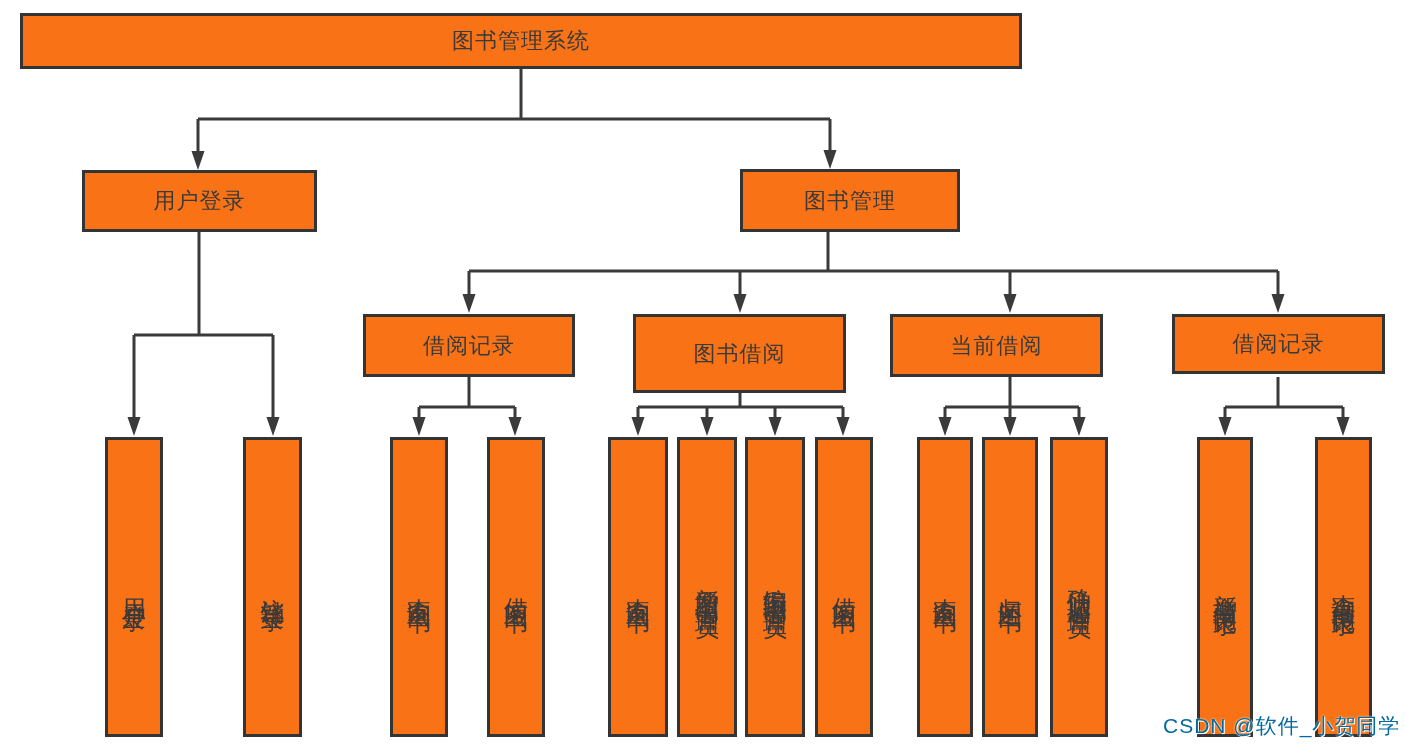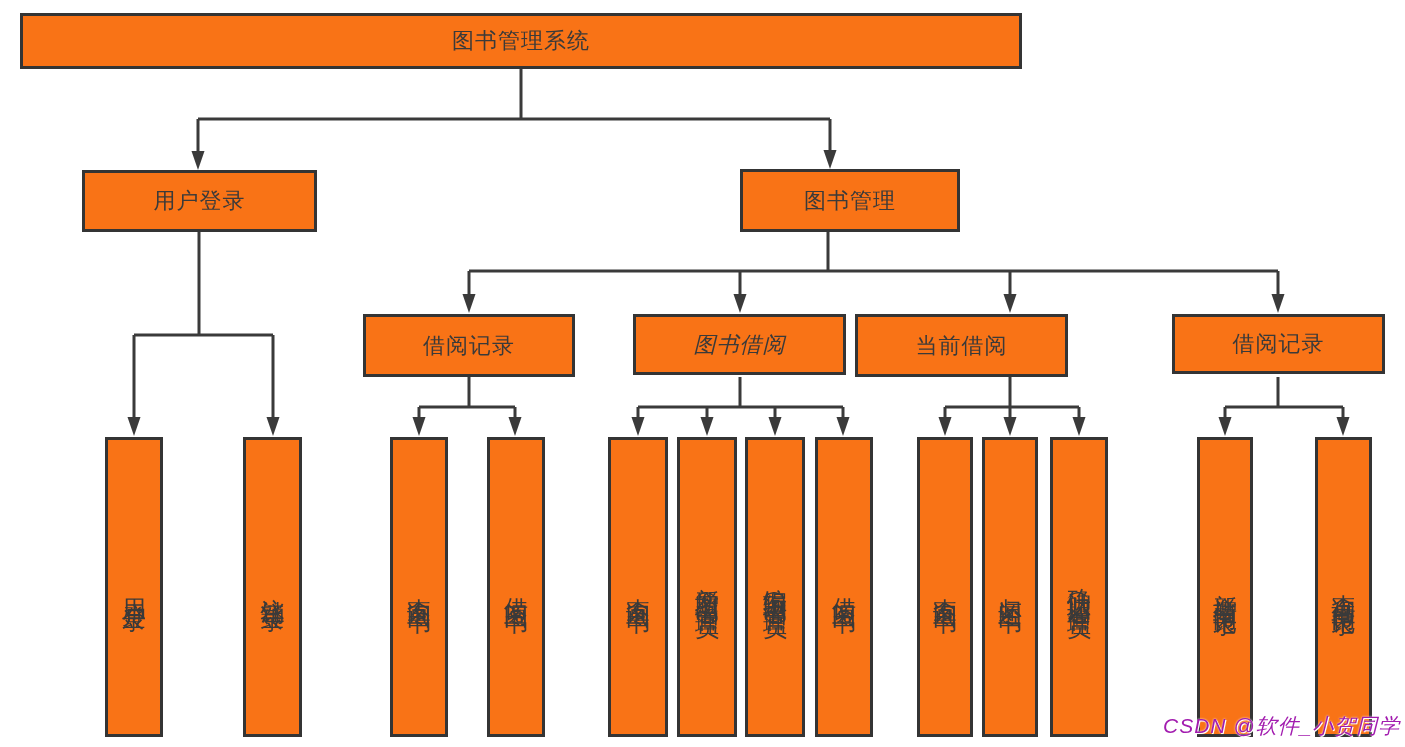--- a/index.html
+++ b/index.html
@@ -48,24 +48,23 @@
     white-space: nowrap;
     color: #3a3a3a;
   }
   #watermark {
     position: absolute;
     left: 1163px;
     top: 712px;
     z-index: 3;
     font-size: 21px;
     letter-spacing: 1px;
-    color: #a21caf;
+    color: #0369a1;
     text-shadow: 0 0 2px #ffffff, 1px 1px 0 #ffffff;
     white-space: nowrap;
-    font-style: italic;
   }
 </style>
 </head>
 <body>
 
 <div id="stage">
 
   <svg id="wires" viewBox="0 0 1405 747" xmlns="http://www.w3.org/2000/svg">
     <g stroke="#3a3a3a" stroke-width="3" fill="none">
 
@@ -114,24 +113,24 @@
   <div class="box" style="left:82px; top:170px; width:235px; height:62px;">
     <span class="h-label">用户登录</span>
   </div>
   <div class="box" style="left:712px; top:169px; width:220px; height:63px;margin-left:28px;">
     <span class="h-label">图书管理</span>
   </div>
 
   <div class="box" style="left:363px; top:314px; width:212px; height:63px;">
     <span class="h-label">借阅记录</span>
   </div>
-  <div class="box" style="left:633px; top:314px; width:213px; height:61px;font-style:italic;">
+  <div class="box" style="left:633px; top:314px; width:213px; height:79px;">
     <span class="h-label">图书借阅</span>
   </div>
-  <div class="box" style="left:855px; top:314px; width:213px; height:63px;">
+  <div class="box" style="left:890px; top:314px; width:213px; height:63px;">
     <span class="h-label">当前借阅</span>
   </div>
   <div class="box" style="left:1172px; top:314px; width:213px; height:60px;">
     <span class="h-label">借阅记录</span>
   </div>
 
   <div class="box" style="left:105px; top:437px; width:58px; height:300px;">
     <span class="v-label">用户登录</span>
   </div>
   <div class="box" style="left:243px; top:437px; width:59px; height:300px;">

